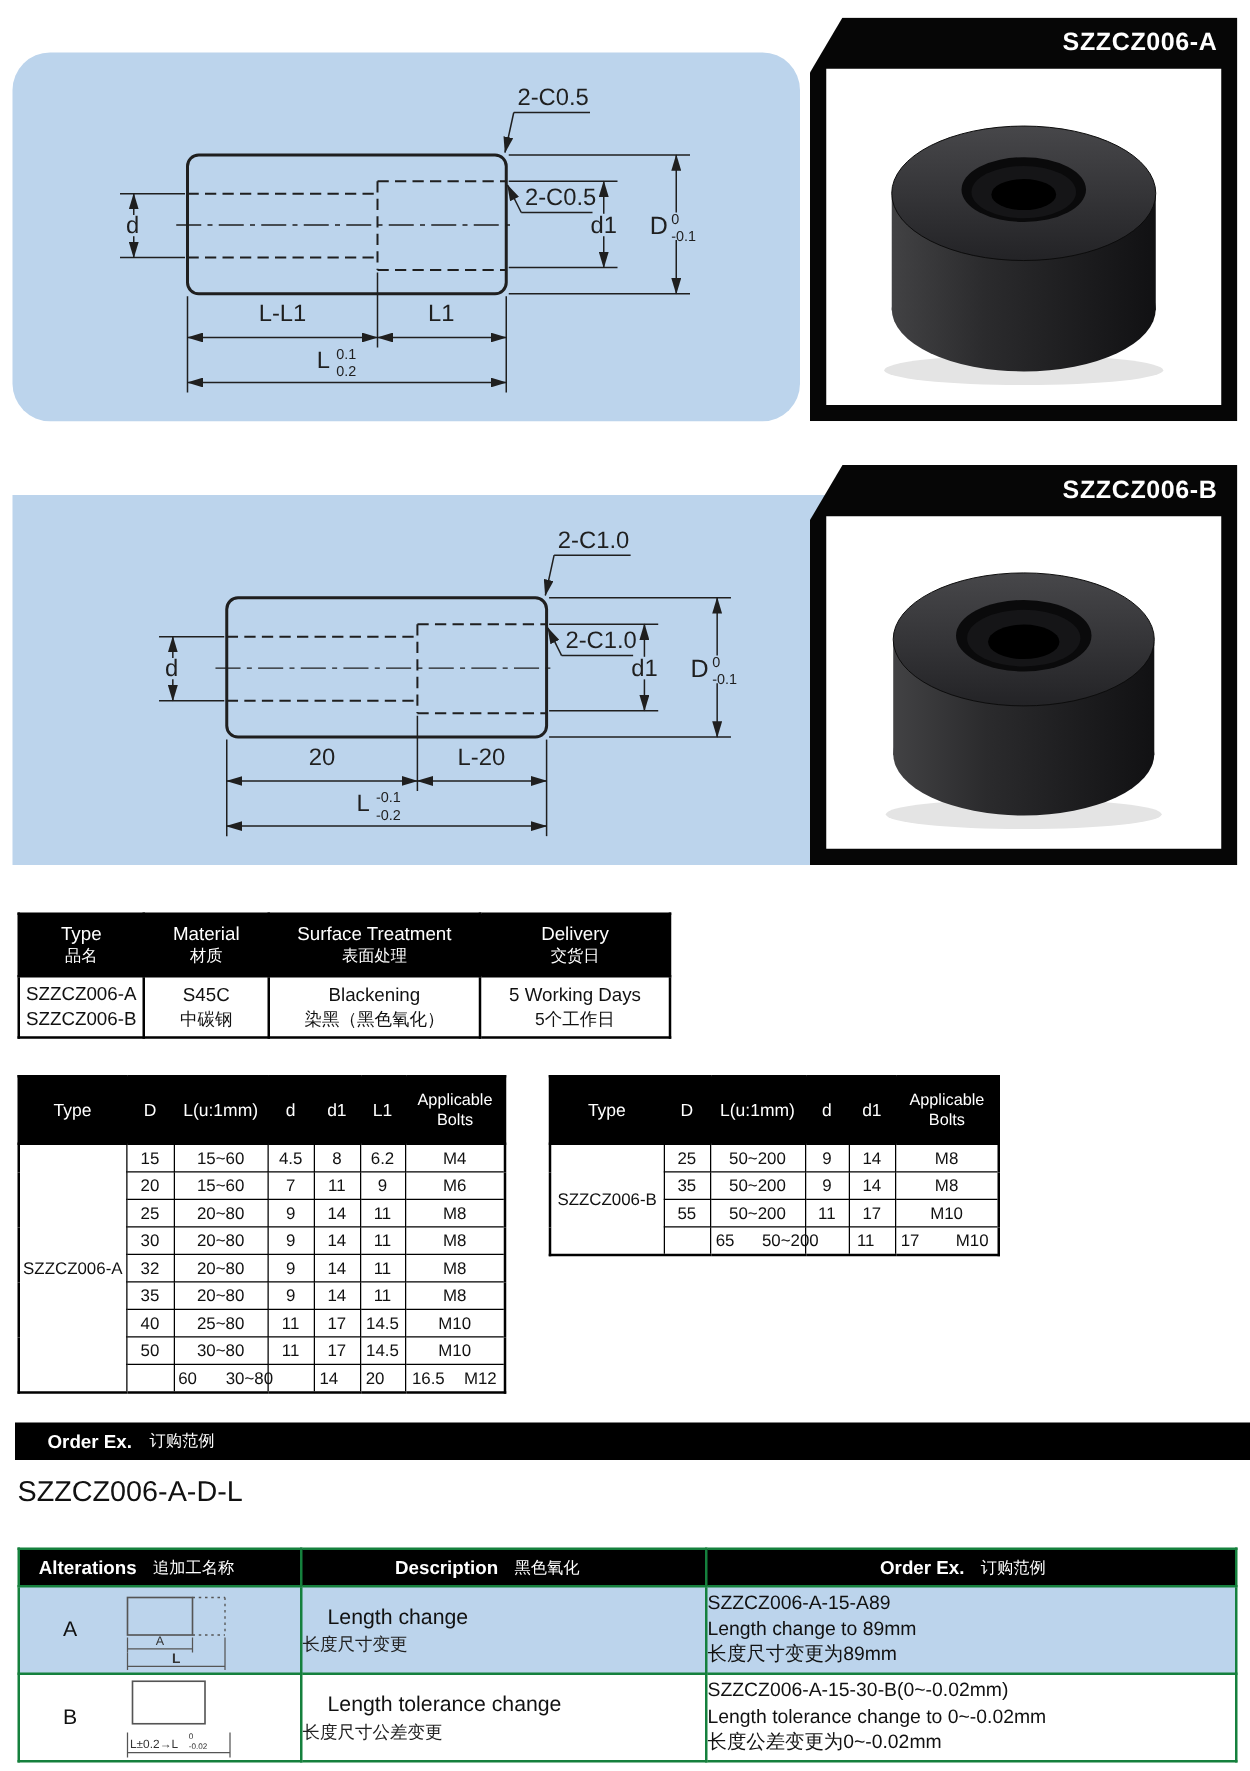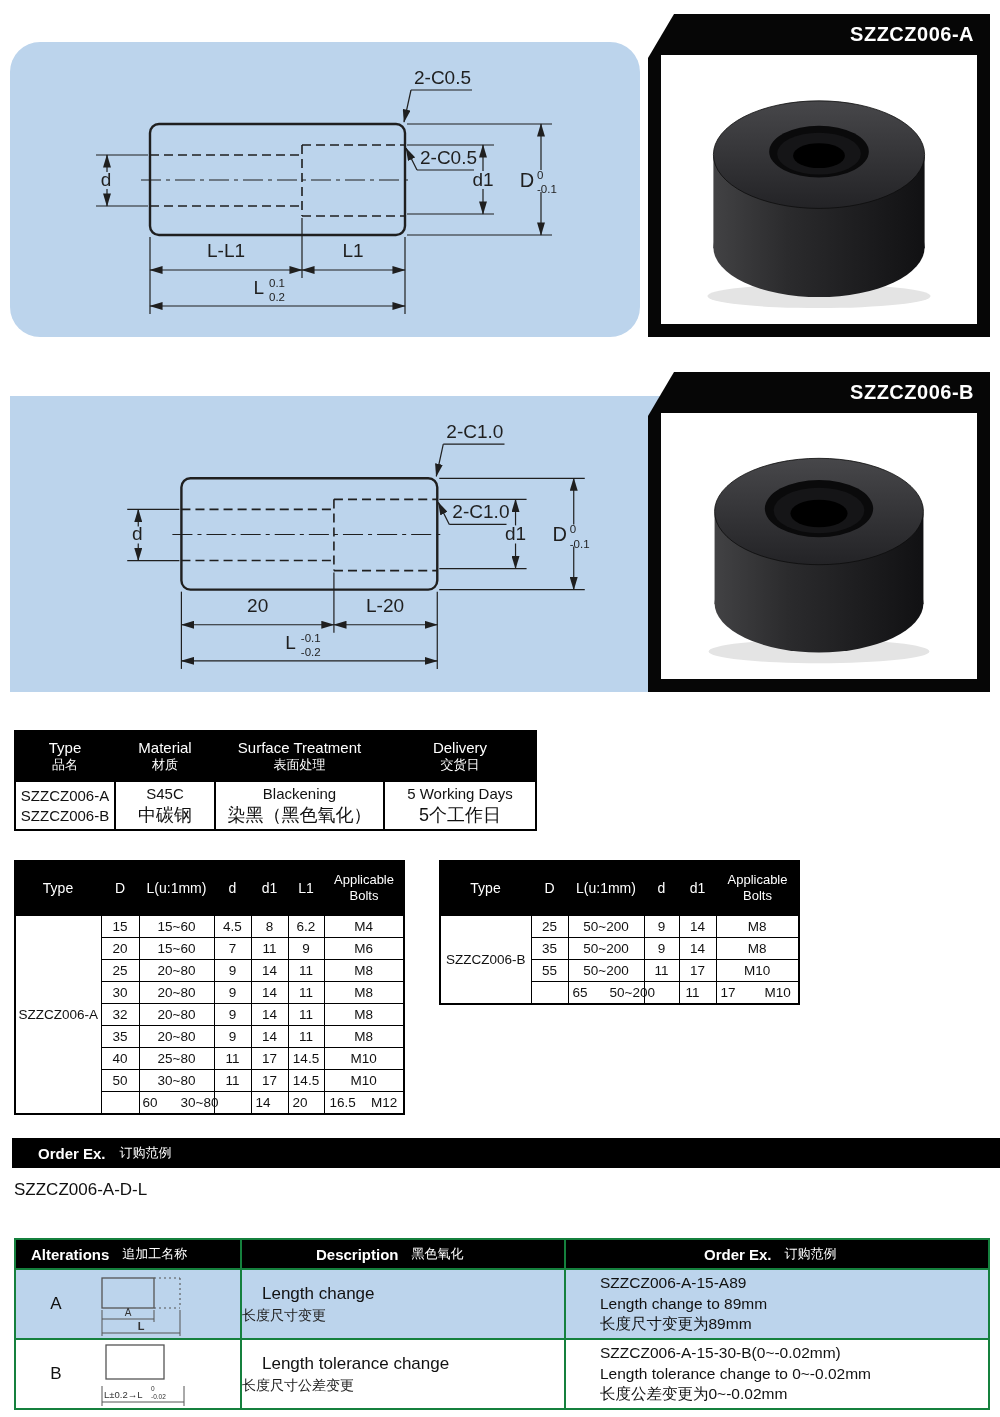--- a/index.html
+++ b/index.html
@@ -29,55 +29,55 @@
 
   
   table{border-collapse:collapse;}
   .info-table{width:521px;table-layout:fixed;}
   .info-table td,.info-table th{border:2px solid #000;text-align:center;padding:0;vertical-align:middle;}
   .info-table thead th{background:#000;color:#fff;height:48px;font-weight:normal;}
   .info-table tbody td{height:47px;background:#fff;}
   .hdr-en{display:block;font-size:15px;line-height:1.25;}
   .hdr-cn{display:block;font-size:13px;line-height:1.25;}
   .cell-en{display:block;font-size:15px;line-height:1.3;}
-  .cell-cn{display:block;font-size:18px;line-height:1.3;}
+  .cell-cn{display:block;font-size:14px;line-height:1.3;}
 
   
   .spec-table{table-layout:fixed;}
   .spec-table th,.spec-table td{border:2px solid #000;text-align:center;vertical-align:middle;padding:0;}
   .spec-table thead th{background:#000;color:#fff;height:52px;font-weight:normal;font-size:14px;border-color:#000;}
   .spec-table tbody td{height:21px;font-size:13.5px;background:#fff;border-width:1px;}
   .spec-table tbody td.type-cell{font-size:13.5px;border-width:2px 1px 2px 2px;}
   .spec-table tbody tr td:last-child{border-right-width:2px;}
   .spec-table tbody tr:last-child td{border-bottom-width:2px;padding-left:41px;}
   .bolts-line{display:block;font-size:13px;line-height:1.2;}
 
   
   .order-bar{background:#000;color:#fff;display:flex;align-items:center;padding-left:26px;gap:14px;}
   .order-bar .en{font-size:15px;font-weight:bold;}
   .order-bar .cn{font-size:13px;}
-  .order-example{font-size:17px;color:#111;}
+  .order-example{font-size:23px;color:#111;}
 
   
   .alt-table{width:974px;table-layout:fixed;}
   .alt-table th,.alt-table td{border:2px solid #15803d;padding:0;vertical-align:middle;}
   .alt-table thead th{background:#000;color:#fff;height:28px;font-weight:normal;text-align:left;}
   .alt-head{display:flex;align-items:center;gap:13px;}
   .alt-head .en{font-size:15px;font-weight:bold;}
   .alt-head .cn{font-size:13px;}
   .alt-table tbody td{height:66px;}
   tr.row-blue td{background:#bcd4ec;}
   tr.row-white td{background:#fff;}
   .alt-col1{display:flex;align-items:center;}
   .alt-code{width:80px;text-align:center;font-size:17px;}
   .alt-desc{padding-left:22px;}
   .alt-desc .en{display:block;font-size:17px;line-height:1.35;padding-left:20px;}
   .alt-desc .cn{display:block;font-size:14px;line-height:1.35;color:#222;}
   .alt-order{padding-left:20px;}
-  .alt-order span{display:block;font-size:15.5px;line-height:1.35;padding-left:34px;}
+  .alt-order span{display:block;font-size:15.5px;line-height:1.35;}
   .mini-svg line,.mini-svg rect{stroke:#555;fill:none;}
   .mini-svg .solid{stroke-width:1.3;}
   .mini-svg .dotted{stroke-width:1.1;stroke-dasharray:2 3;}
   .mini-svg .dim{stroke-width:1;}
   .mini-svg text{fill:#333;font-family:"Liberation Sans","DejaVu Sans",sans-serif;}
 </style>
 </head>
 <body>
 
 <div class="page">

